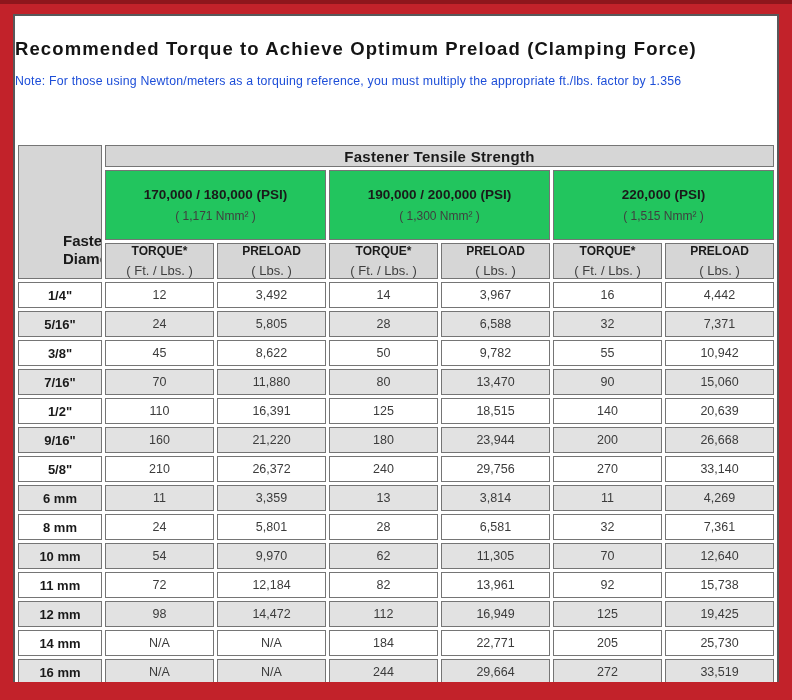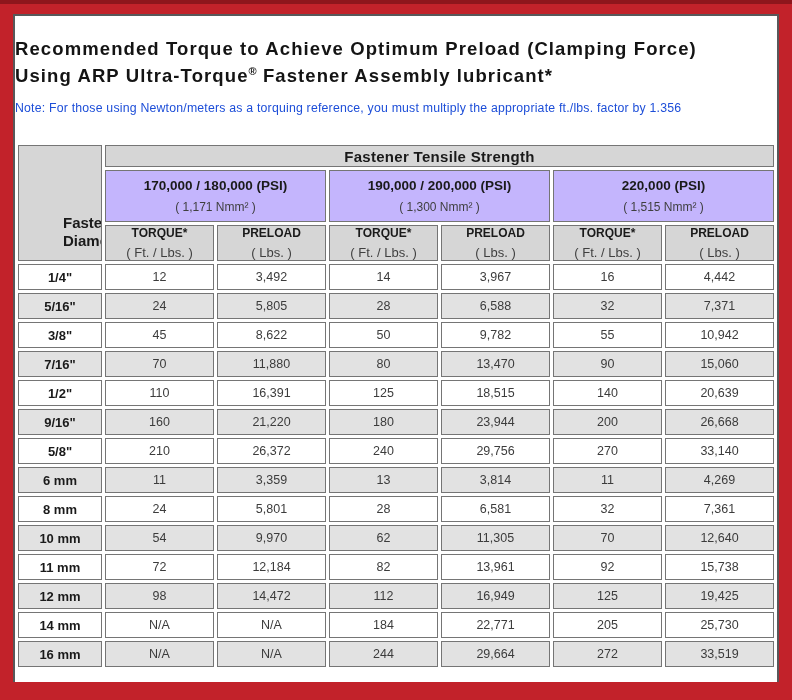--- a/index.html
+++ b/index.html
@@ -69,21 +69,21 @@
     font-size: 15px; font-weight: bold; color: #1A1A1A; letter-spacing: 0.3px;
   }
   th.corner {
     background: #D6D6D6;
     vertical-align: bottom;
     padding-bottom: 10px;
     font-size: 15px; font-weight: bold; color: #1A1A1A;
     line-height: 18px;
     padding-left: 44px;
   }
-  tr.r2 th { height: 52px; background: #c4b5fd; }
+  tr.r2 th { height: 70px; background: #22c55e; }
   .psi-label { font-size: 13.5px; font-weight: bold; color: #1A1A1A; margin-bottom: 7px; }
   .nmm-label { font-size: 12px; font-weight: normal; color: #3F3F3F; }
   tr.r3 th { height: 36px; background: #D6D6D6; }
   .sub-label { font-size: 12px; font-weight: bold; color: #1A1A1A; }
   .sub-unit  { font-size: 13px; font-weight: normal; color: #3F3F3F; margin-top: 5px; }
 
   
   tbody th, tbody td { height: 26px; }
   tbody th.dia { font-size: 13px; font-weight: bold; color: #1A1A1A; }
   tbody td { font-size: 12.5px; color: #3C3C3C; }
@@ -93,21 +93,20 @@
 </head>
 <body>
 
 <div class="top-edge"></div>
 
 <div class="content-box">
 
   <div class="title-block">
     <h1 class="page-title">
       <span>Recommended Torque to Achieve Optimum Preload (Clamping Force)</span><br>
-      <span><span>Using ARP Ultra-Torque</span><sup>®</sup><span> Fastener Assembly lubricant*</span></span>
     </h1>
     <p class="note">Note: For those using Newton/meters as a torquing reference, you must multiply the appropriate ft./lbs. factor by 1.356</p>
   </div>
 
   <table class="spec-table">
     <colgroup>
       <col style="width:84px">
       <col>
         <col>
         <col>

